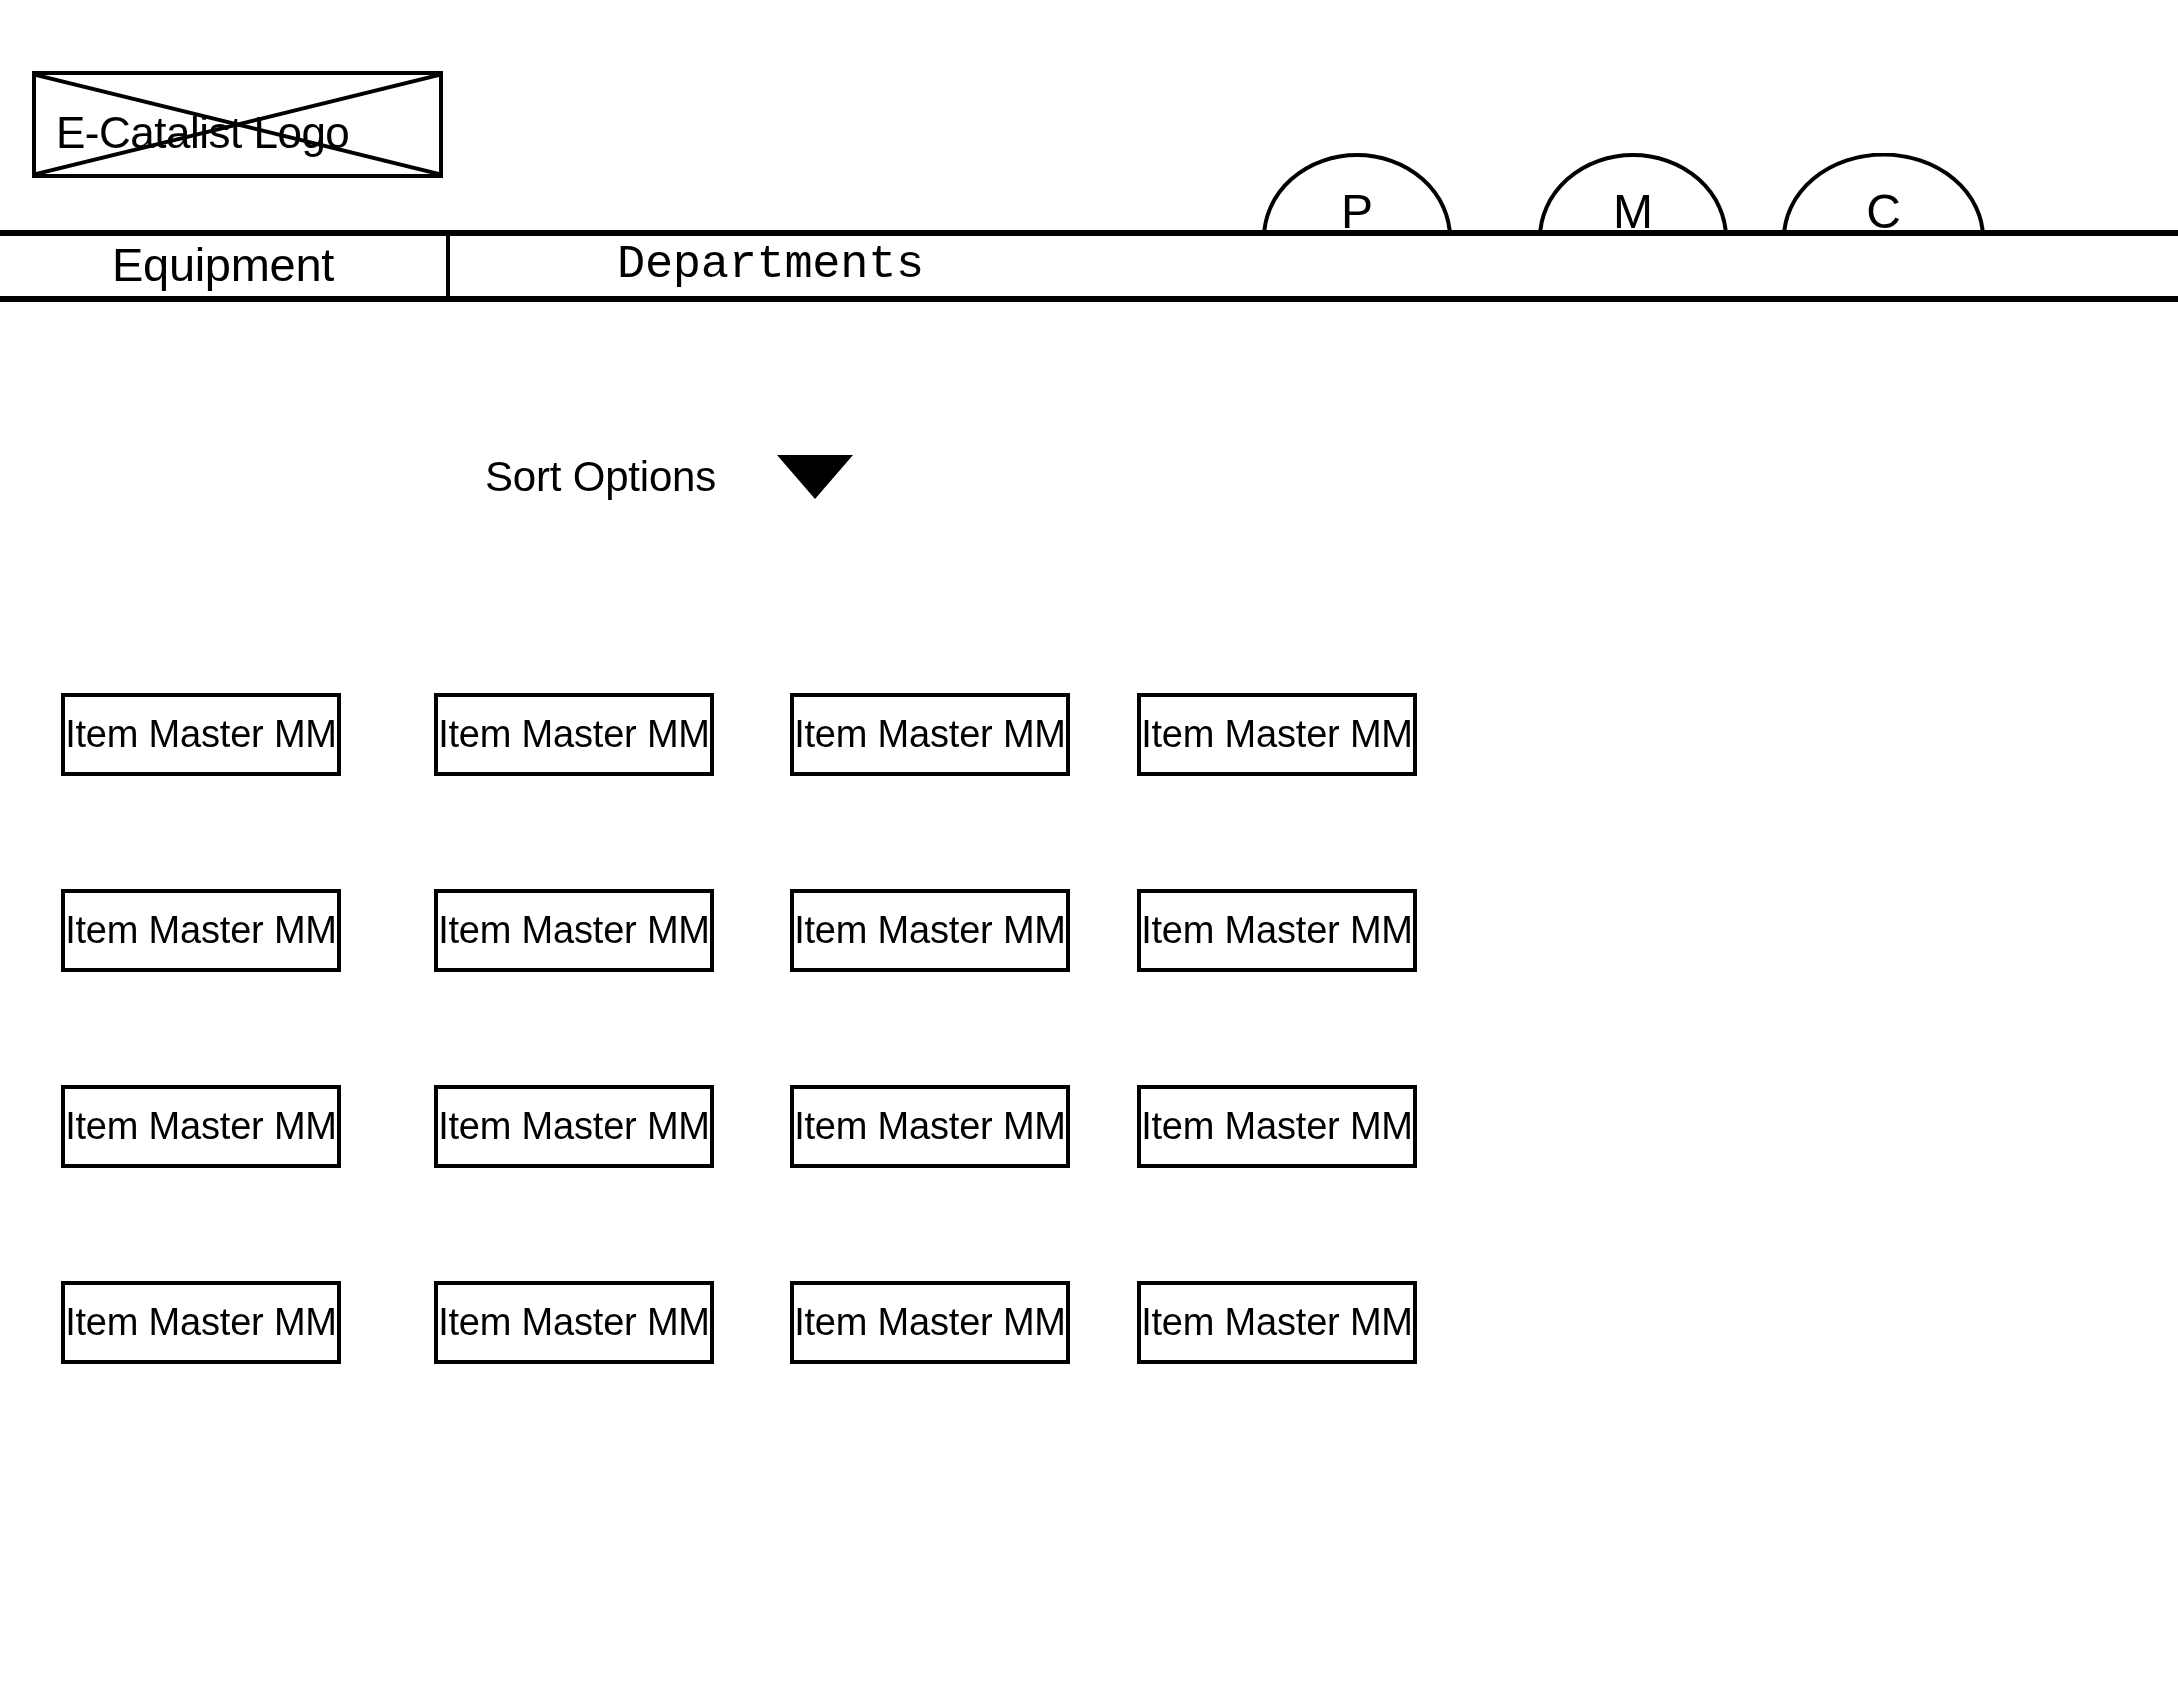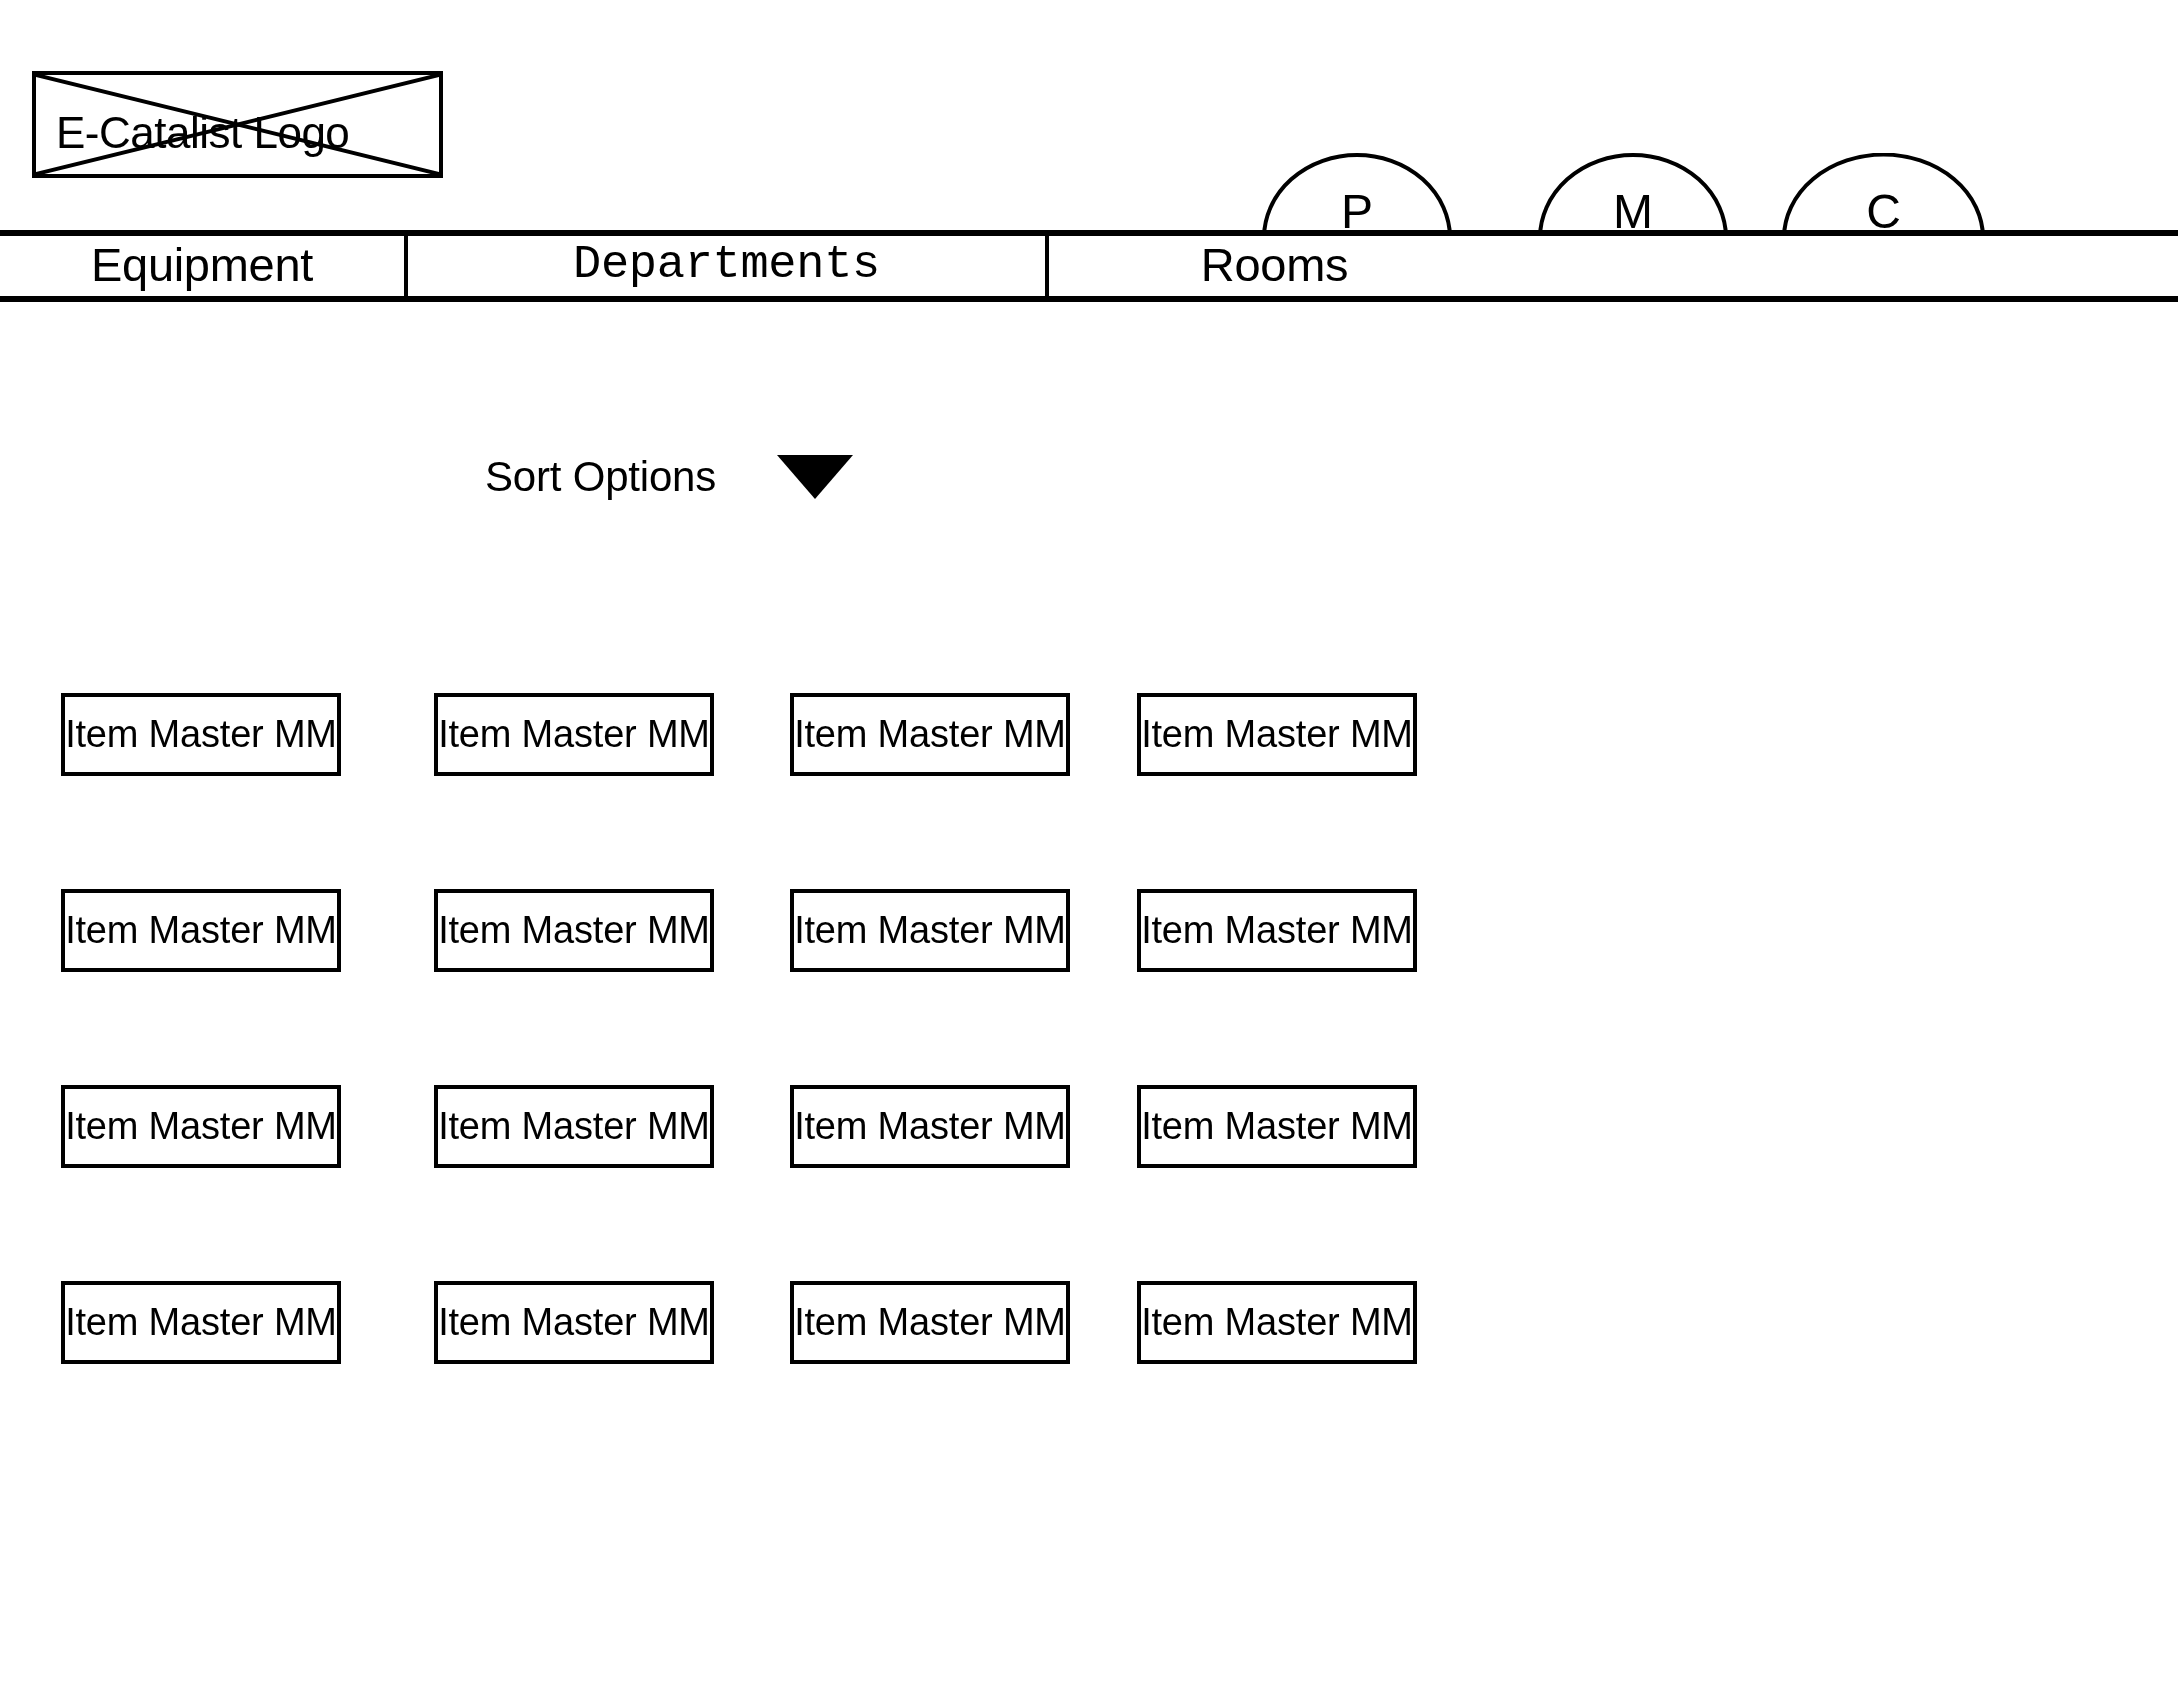--- a/index.html
+++ b/index.html
@@ -200,28 +200,25 @@
   <div class="arch arch-c">
     <svg viewBox="0 0 205 86" preserveAspectRatio="none">
       <path d="M 2 86 A 100 84 0 0 1 203 86" fill="none" stroke="#000" stroke-width="4" vector-effect="non-scaling-stroke"></path>
     </svg>
     <div class="arch-label">C</div>
   </div>
 
 </div>
 
 <div class="navbar">
-  <div class="nav-tab" style="width:408px;">
+  <div class="nav-tab" style="width:450px;">
     <span>Equipment</span>
   </div>
   <div class="nav-tab" style="width:641px;font-family:Liberation Mono, monospace;">
     <span>Departments</span>
-  </div>
-  <div class="nav-tab" style="width:451px;">
-    <span>Rooms</span>
   </div>
 </div>
 
 <div class="sort-row">
   <div class="sort-label">Sort Options</div>
   <div class="sort-caret"></div>
 </div>
 
 <div class="grid">
 

